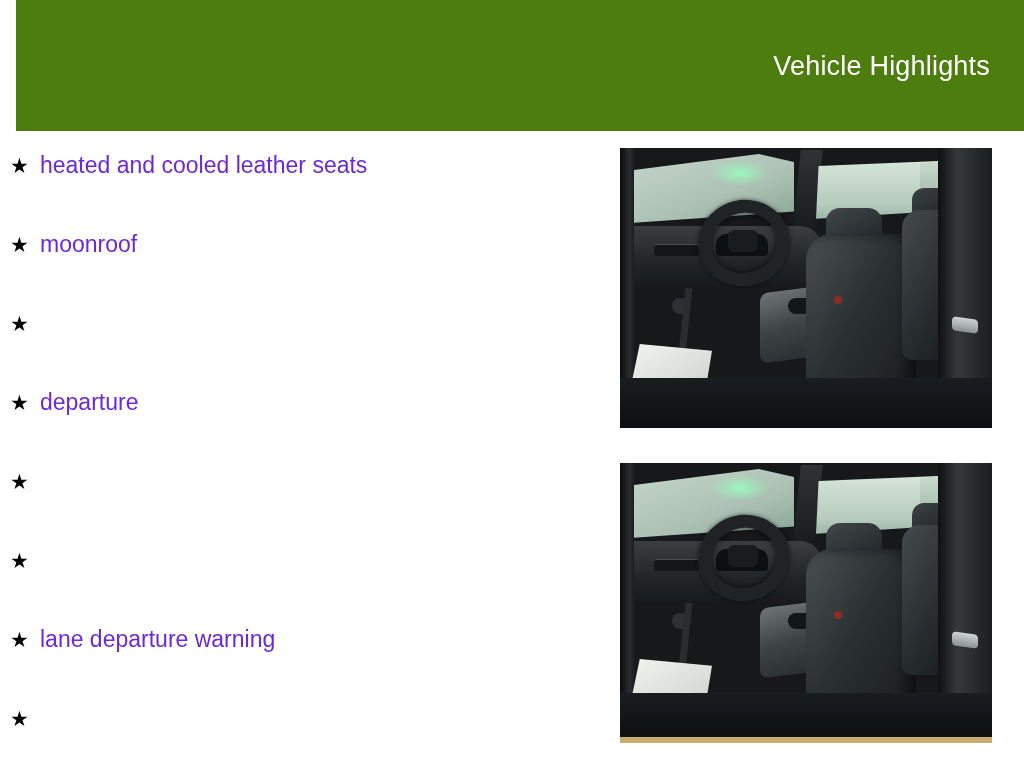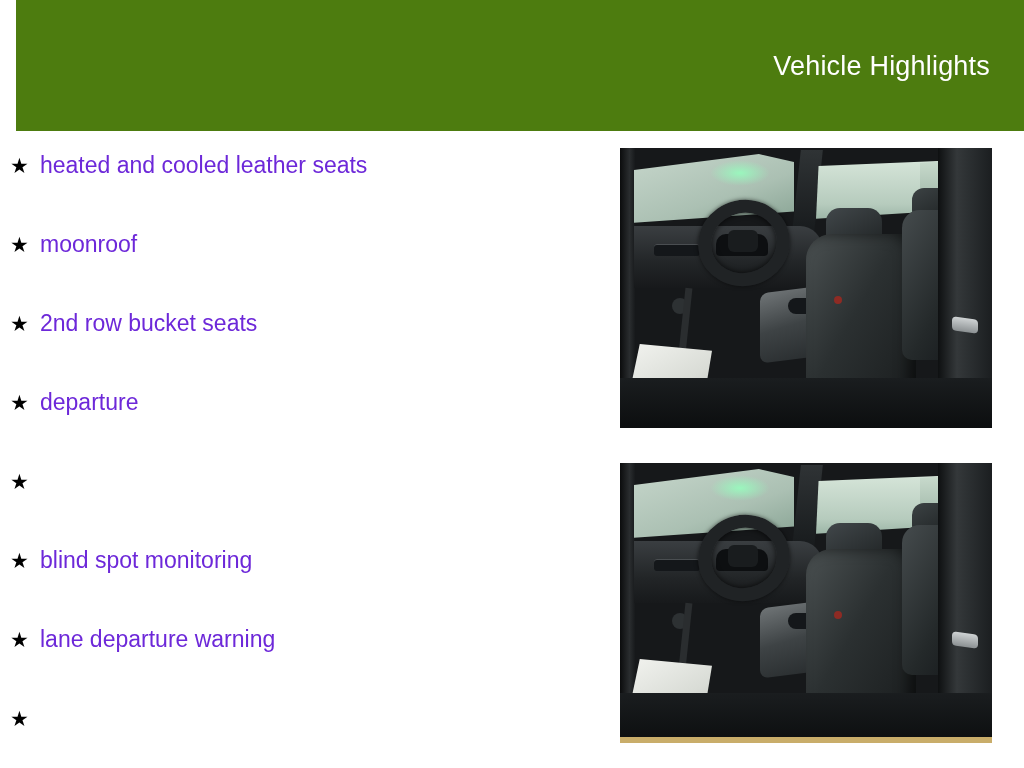--- a/index.html
+++ b/index.html
@@ -225,35 +225,33 @@
         <span class="feature-label">heated and cooled leather seats</span>
       </div>
 
       <div class="feature-item">
         <span class="bullet">★</span>
         <span class="feature-label">moonroof</span>
       </div>
 
       <div class="feature-item">
         <span class="bullet">★</span>
-        <span class="feature-label">2nd row bucket seats</span>
       </div>
 
       <div class="feature-item">
         <span class="bullet">★</span>
         <span class="feature-label">departure</span>
       </div>
 
       <div class="feature-item">
         <span class="bullet">★</span>
       </div>
 
       <div class="feature-item">
         <span class="bullet">★</span>
-        <span class="feature-label">blind spot monitoring</span>
       </div>
 
       <div class="feature-item">
         <span class="bullet">★</span>
         <span class="feature-label">lane departure warning</span>
       </div>
 
       <div class="feature-item">
         <span class="bullet">★</span>
       </div>

